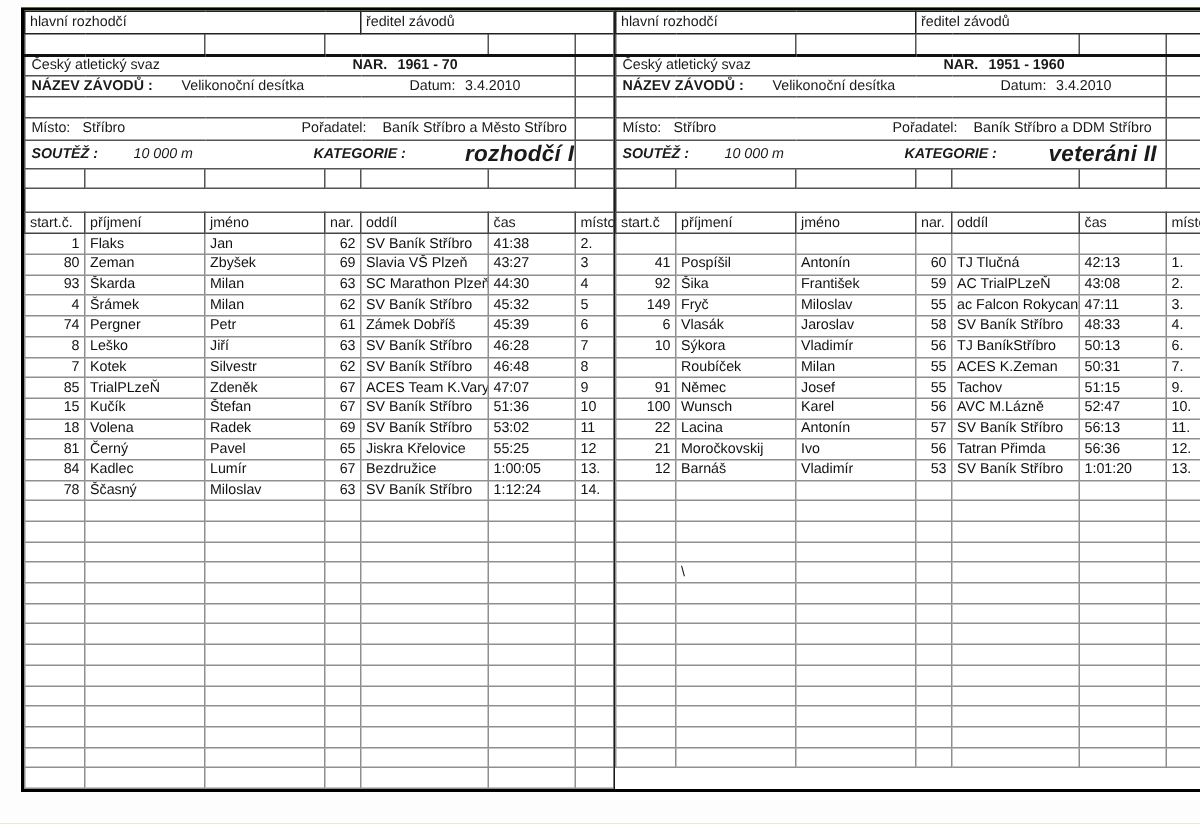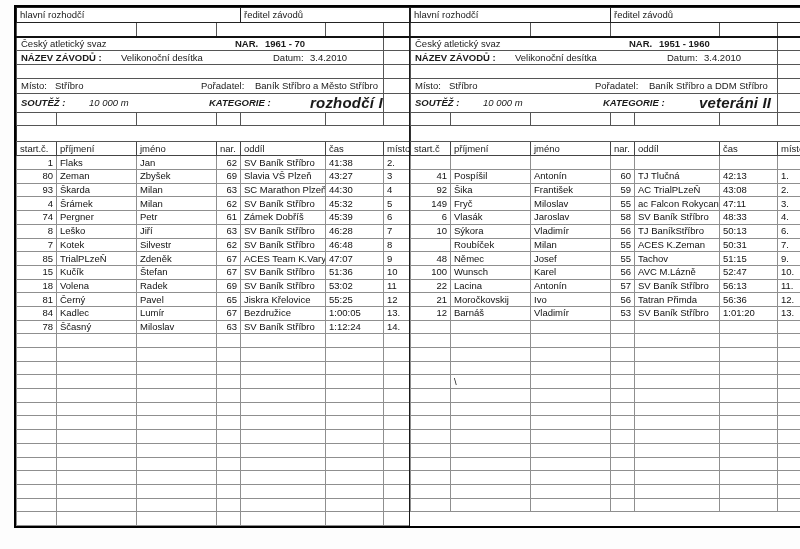--- a/index.html
+++ b/index.html
@@ -525,21 +525,21 @@
           <tr>
             <td class="num"></td>
             <td>Roubíček</td>
             <td>Milan</td>
             <td class="num">55</td>
             <td>ACES K.Zeman</td>
             <td>50:31</td>
             <td>7.</td>
           </tr>
           <tr>
-            <td class="num">48</td>
+            <td class="num">91</td>
             <td>Němec</td>
             <td>Josef</td>
             <td class="num">55</td>
             <td>Tachov</td>
             <td>51:15</td>
             <td>9.</td>
           </tr>
           <tr>
             <td class="num">100</td>
             <td>Wunsch</td>

